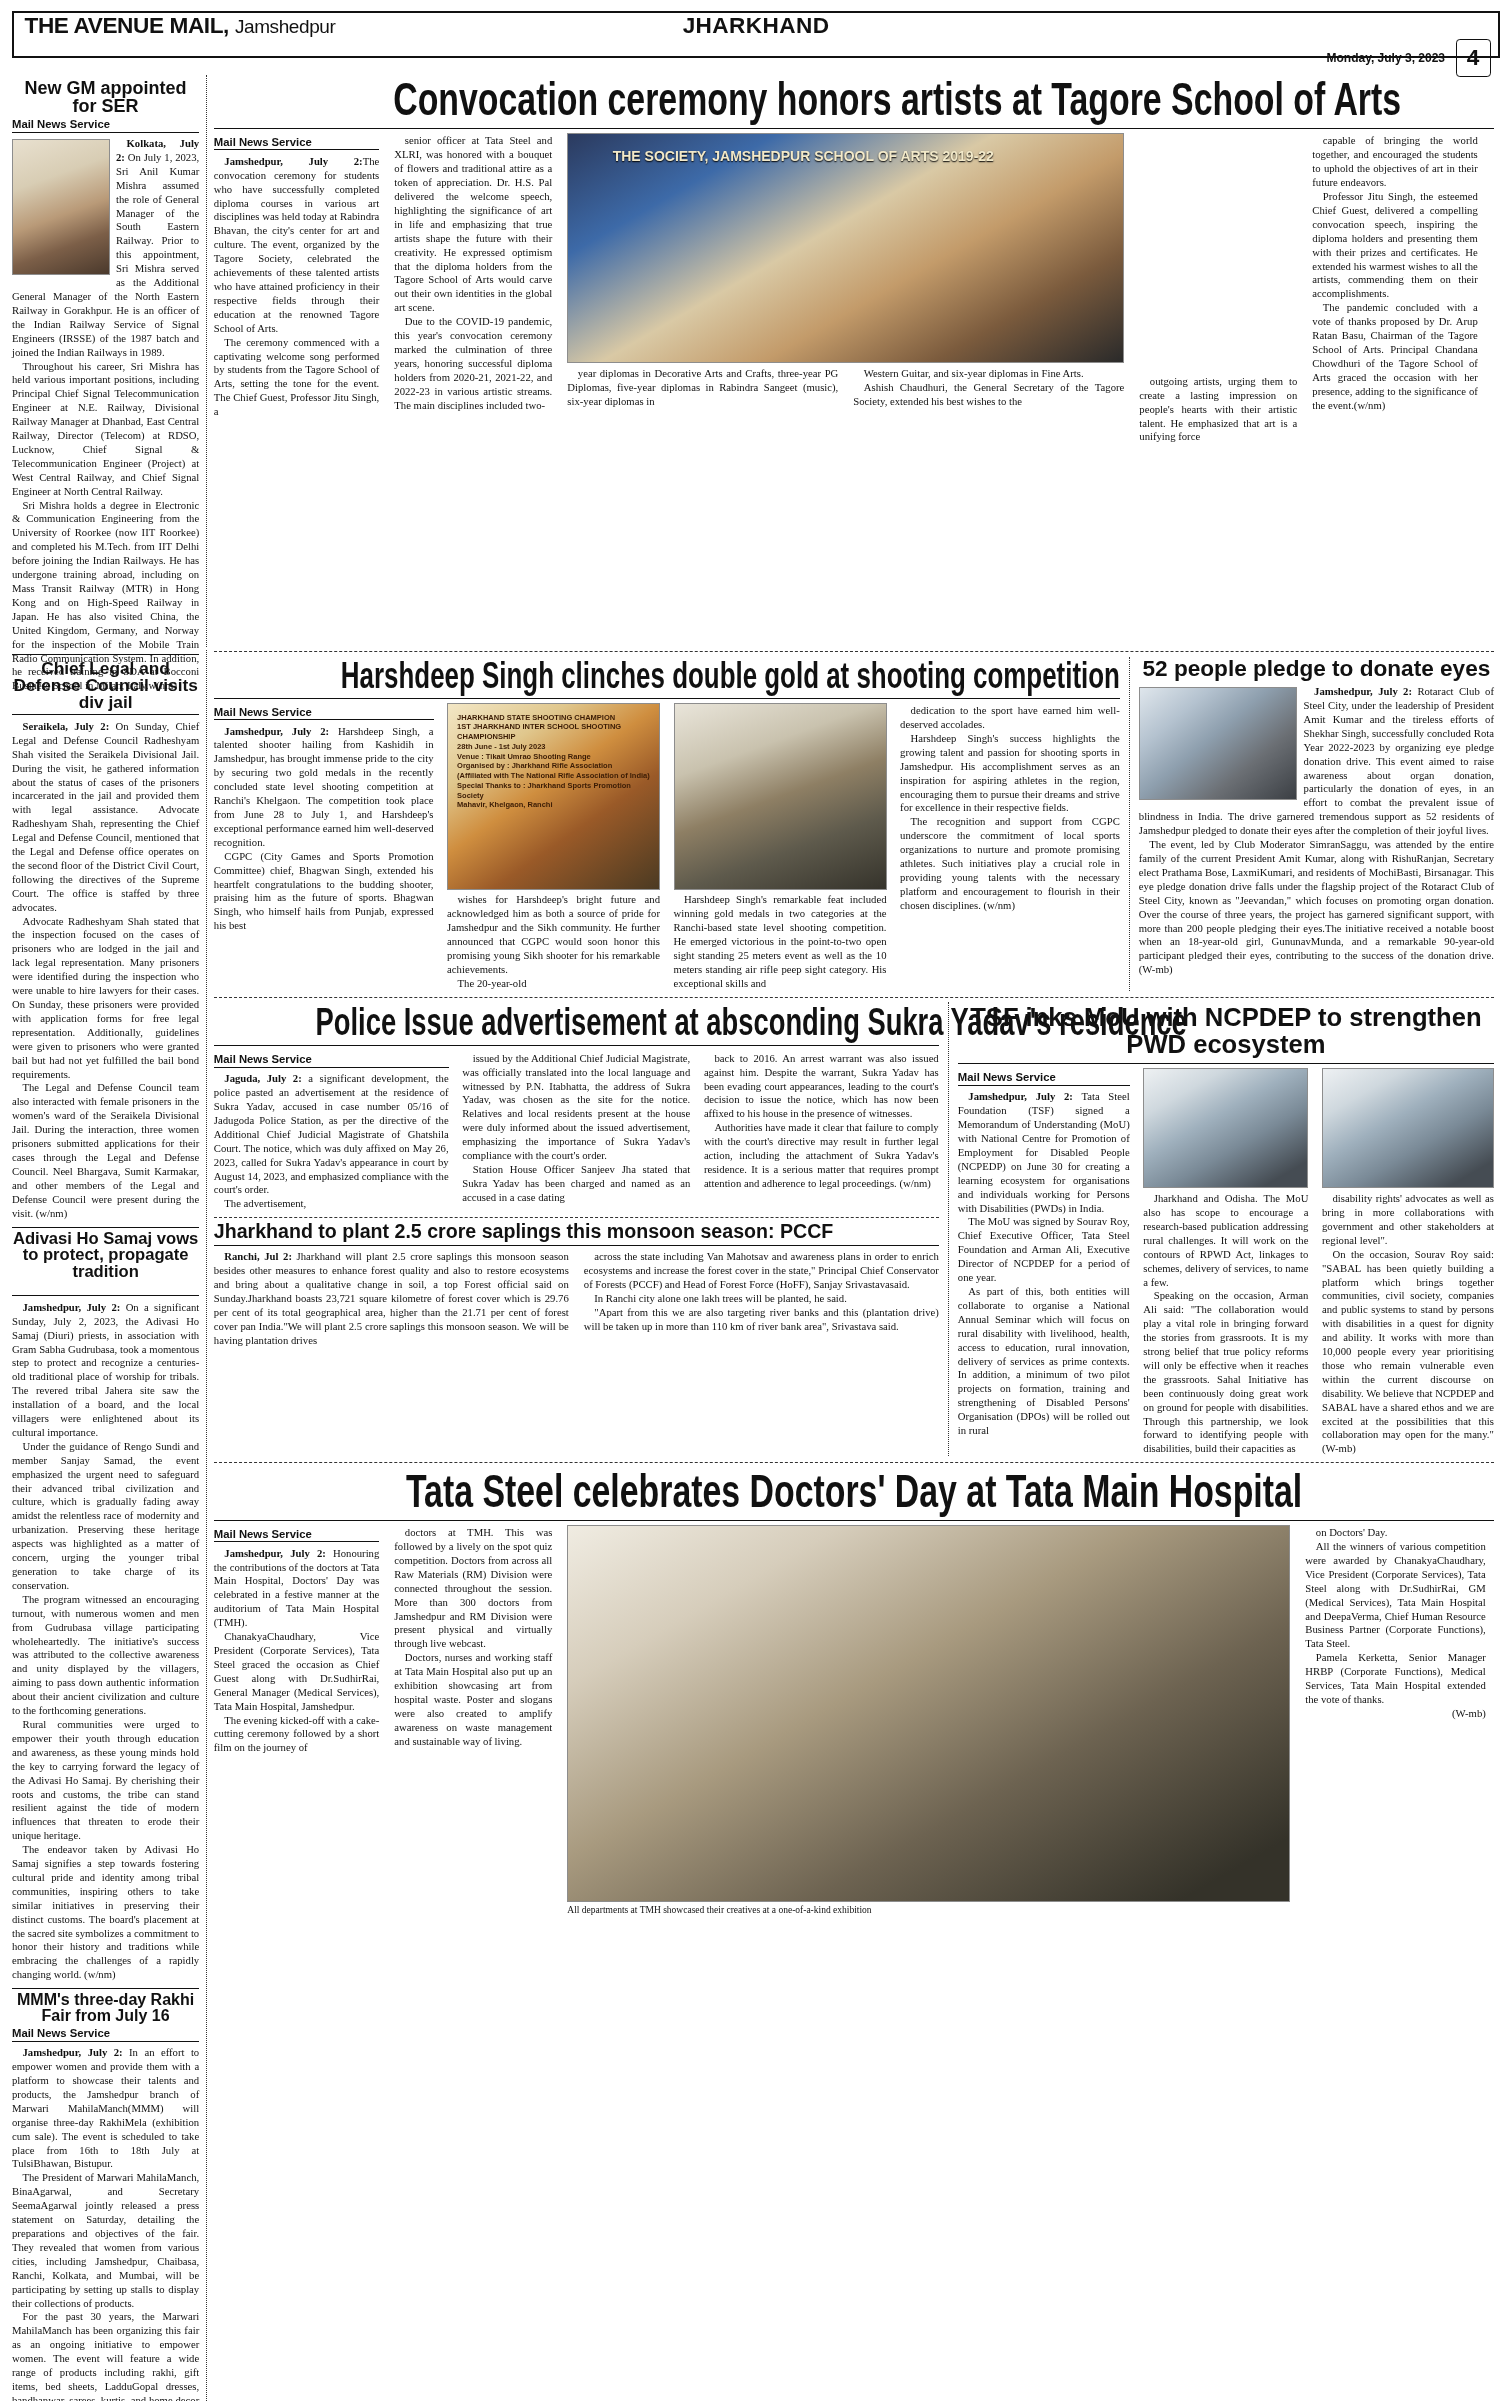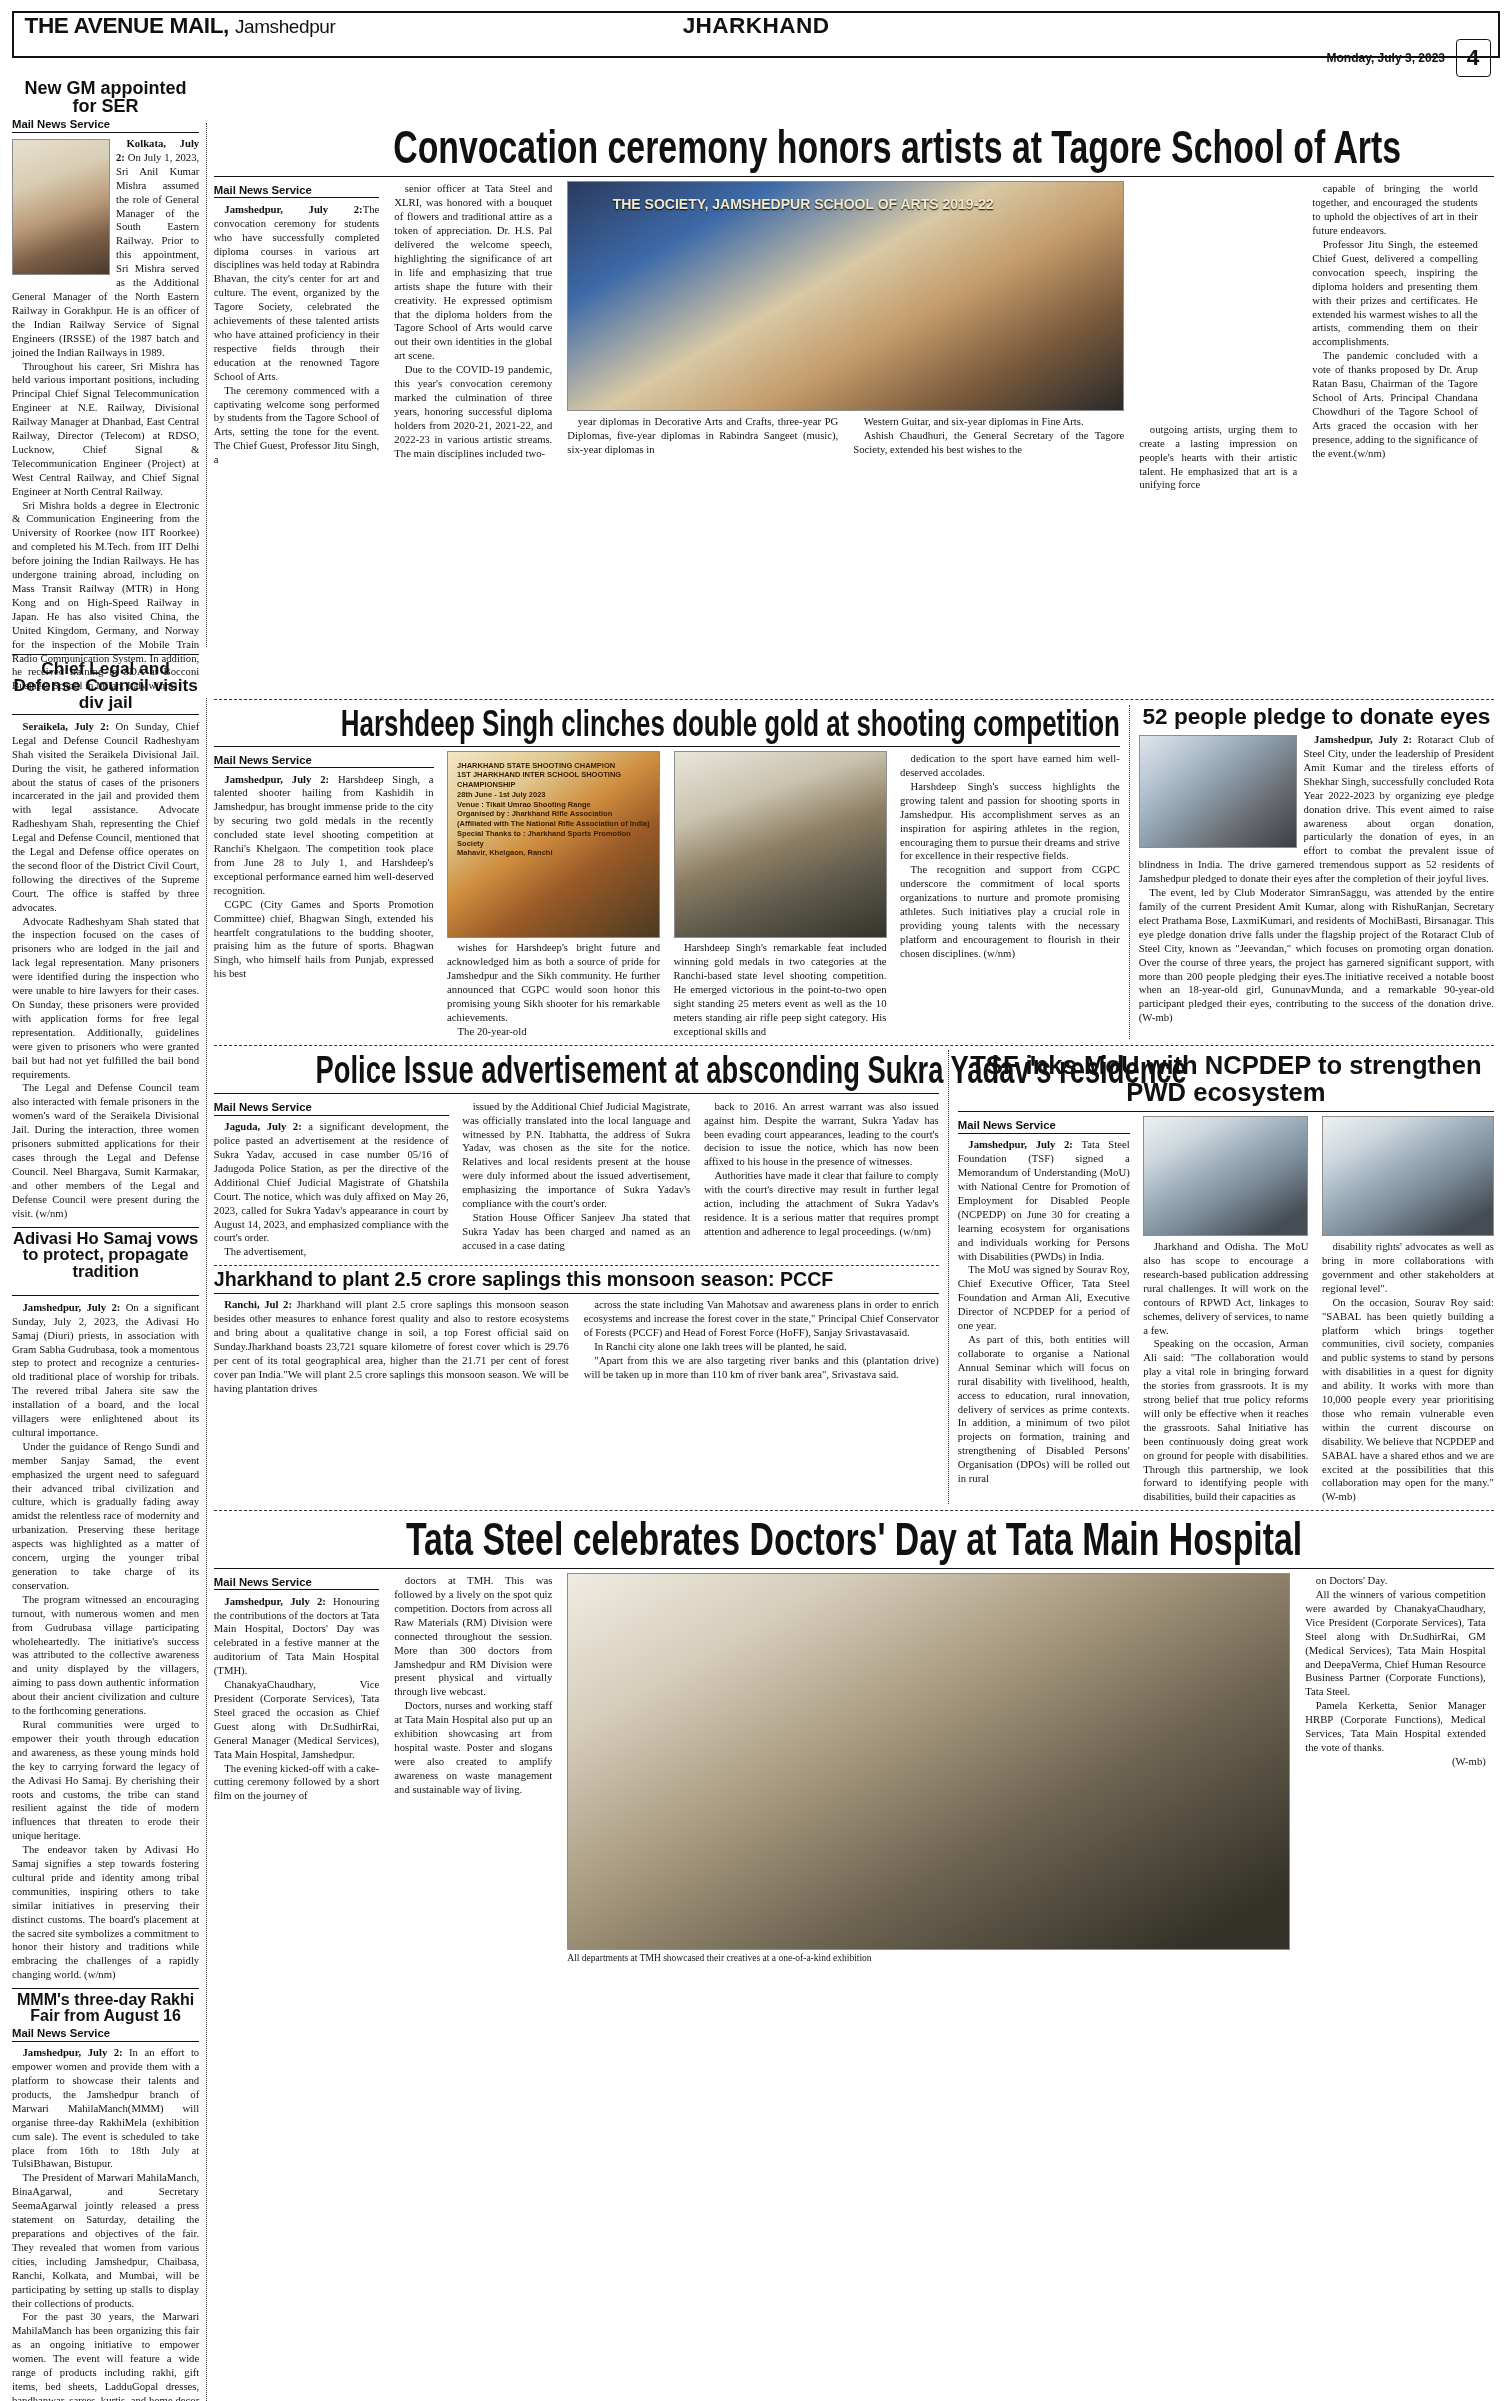--- a/index.html
+++ b/index.html
@@ -54,21 +54,21 @@
   .photo.p2 { background:linear-gradient(150deg,#2b3a5e 0%,#3d6aa8 22%,#d9c9a5 45%,#c39b6a 62%,#7b5b3d 80%,#2a2a2a 100%); }
   .photo.p3 { background:linear-gradient(145deg,#f3e7c6 0%,#e0c78d 25%,#cf8e3f 45%,#9a5a28 65%,#4b3a22 100%); }
   .photo.p4 { background:linear-gradient(160deg,#e9e5da 0%,#c9c2ae 28%,#8e7f64 50%,#5e5a4c 72%,#35332b 100%); }
   .photo.p5 { background:linear-gradient(140deg,#dfe6ec 0%,#b4c2cf 25%,#8e9fae 45%,#6b6f74 70%,#3b3f44 100%); }
   .photo.p6 { background:linear-gradient(150deg,#eef1f3 0%,#cfd8de 22%,#9fb0bd 42%,#7a8a97 62%,#454c53 88%); }
   .photo.p7 { background:linear-gradient(150deg,#f0ece2 0%,#d6cdbb 20%,#a89a7f 42%,#6d6351 65%,#343229 92%); }
 
   .colwrap { display:flex; }
   .col { padding:0 6.8px; }
   .col:first-child { padding-left:0; }
-  .col:last-child { padding-right:0;margin-top:48px; }
+  .col:last-child { padding-right:0; }
 
   .section { break-inside:avoid; }
 </style>
 </head>
 <body>
 
 <div class="page">
 
   <div class="masthead">
     <div class="mh-left">
@@ -177,21 +177,21 @@
           <p class="first"><span class="dl">Jamshedpur, July 2:</span> <span>On a significant Sunday, July 2, 2023, the Adivasi Ho Samaj (Diuri) priests, in association with Gram Sabha Gudrubasa, took a momentous step to protect and recognize a centuries-old traditional place of worship for tribals. The revered tribal Jahera site saw the installation of a board, and the local villagers were enlightened about its cultural importance.</span></p>
           <p>Under the guidance of Rengo Sundi and member Sanjay Samad, the event emphasized the urgent need to safeguard their advanced tribal civilization and culture, which is gradually fading away amidst the relentless race of modernity and urbanization. Preserving these heritage aspects was highlighted as a matter of concern, urging the younger tribal generation to take charge of its conservation.</p>
           <p>The program witnessed an encouraging turnout, with numerous women and men from Gudrubasa village participating wholeheartedly. The initiative's success was attributed to the collective awareness and unity displayed by the villagers, aiming to pass down authentic information about their ancient civilization and culture to the forthcoming generations.</p>
           <p>Rural communities were urged to empower their youth through education and awareness, as these young minds hold the key to carrying forward the legacy of the Adivasi Ho Samaj. By cherishing their roots and customs, the tribe can stand resilient against the tide of modern influences that threaten to erode their unique heritage.</p>
           <p>The endeavor taken by Adivasi Ho Samaj signifies a step towards fostering cultural pride and identity among tribal communities, inspiring others to take similar initiatives in preserving their distinct customs. The board's placement at the sacred site symbolizes a commitment to honor their history and traditions while embracing the challenges of a rapidly changing world. (w/nm)</p>
         </div>
       </div>
 
       <div class="hrule-solid" style="border-top:1.5px solid #111; margin:6px 0 3px 0;"></div>
       <div class="section">
-        <div class="hl-black" style="font-size:16px; margin:3px 0 2.3px 0;">MMM's three-day Rakhi Fair from August 16</div>
+        <div class="hl-black" style="font-size:16px; margin:3px 0 2.3px 0;">MMM's three-day Rakhi Fair from July 16</div>
         <div class="byline">Mail News Service</div>
         <div class="byline-rule"></div>
         <div class="body">
           <p class="first"><span class="dl">Jamshedpur, July 2:</span> <span>In an effort to empower women and provide them with a platform to showcase their talents and products, the Jamshedpur branch of Marwari MahilaManch(MMM) will organise three-day RakhiMela (exhibition cum sale). The event is scheduled to take place from 16th to 18th July at TulsiBhawan, Bistupur.</span></p>
           <p>The President of Marwari MahilaManch, BinaAgarwal, and Secretary SeemaAgarwal jointly released a press statement on Saturday, detailing the preparations and objectives of the fair. They revealed that women from various cities, including Jamshedpur, Chaibasa, Ranchi, Kolkata, and Mumbai, will be participating by setting up stalls to display their collections of products.</p>
           <p>For the past 30 years, the Marwari MahilaManch has been organizing this fair as an ongoing initiative to empower women. The event will feature a wide range of products including rakhi, gift items, bed sheets, LadduGopal dresses, bandhanwar, sarees, kurtis, and home decor items, all conveniently available in one place. Additionally, visitors will have the opportunity to purchase homemade pickles, papads, mangodis, and khajla at reasonable prices.Preparations for the fair are currently underway, with all members of the organization actively involved in the arrangements. The fair will be open daily from 10 am to 9 pm, offering visitors ample time to explore the various stalls and make their purchases.</p>
         </div>
       </div>
     </div>
 

